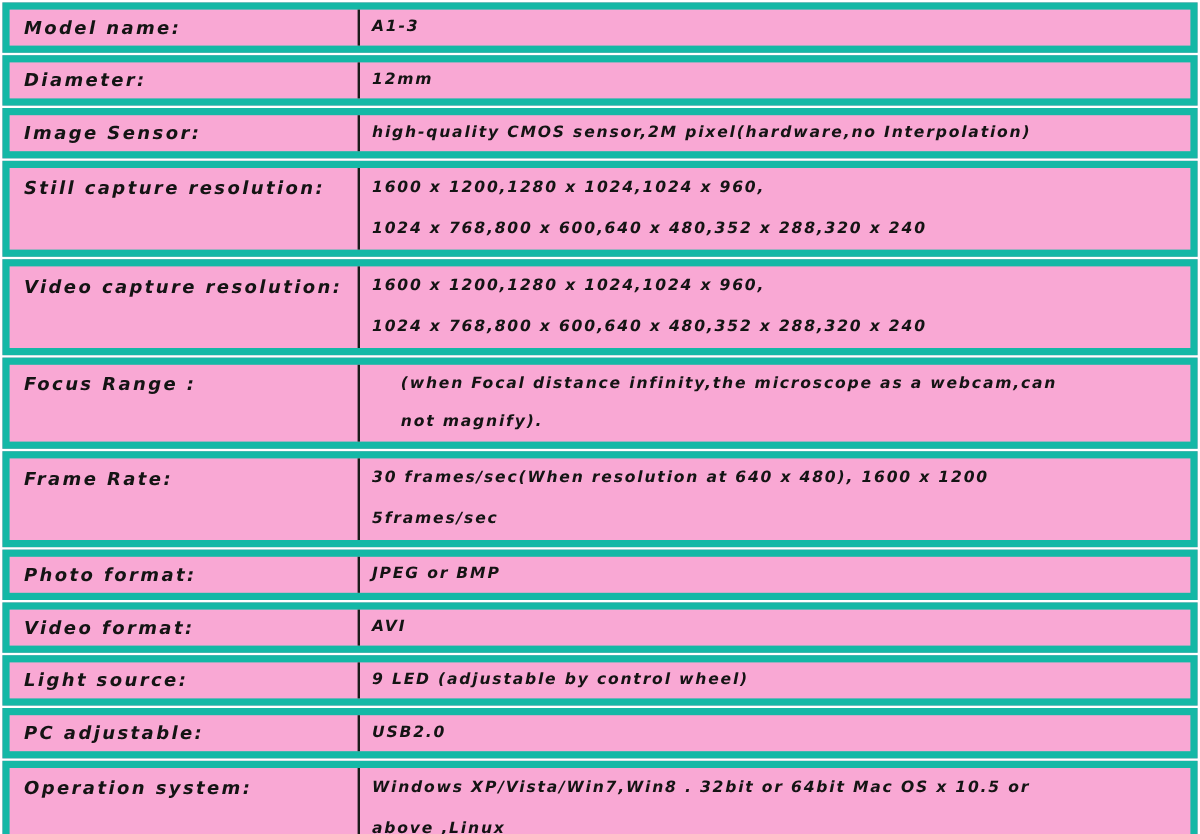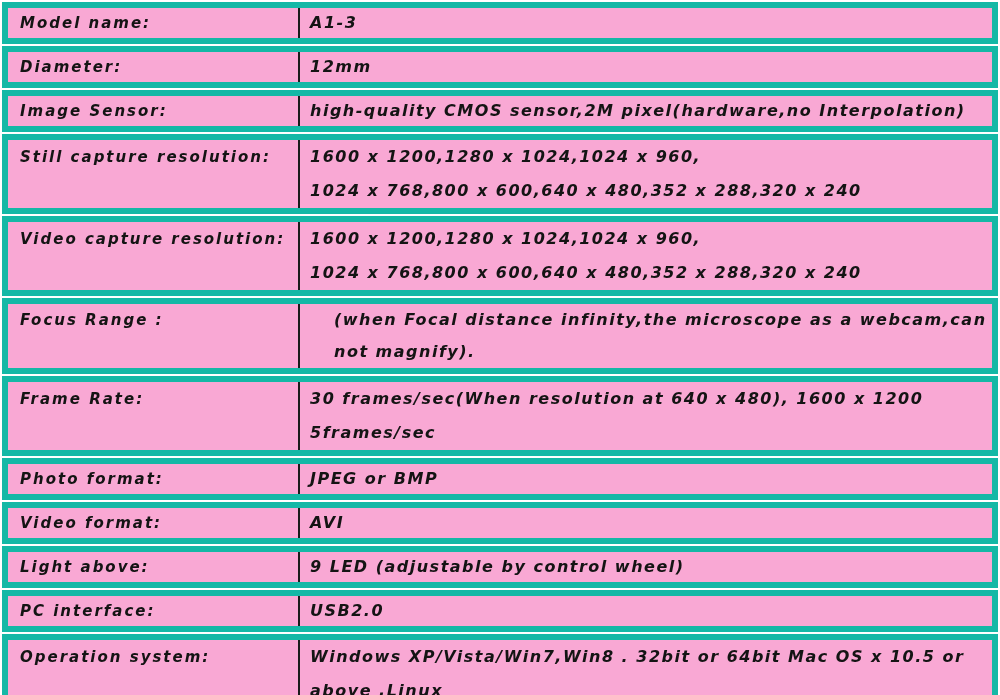--- a/index.html
+++ b/index.html
@@ -42,21 +42,21 @@
     overflow: hidden;
     font-size: 15px;
   }
   .cv {
     flex: 1 1 auto;
     box-sizing: border-box;
     padding: 0 10px 0 10px;
     letter-spacing: 1.5px;
     white-space: nowrap;
     overflow: hidden;
-    font-size: 16px;
+    font-size: 13px;
   }
   .ln { display: block; }
   
   .r1 { line-height: 30px; }   
   .r2 { line-height: 34px; font-style: italic; }   
   .r3 { line-height: 32px; gap: 24px; }   
   .rt { line-height: 36px; }   
 </style>
 </head>
 <body>
@@ -125,28 +125,28 @@
     </div>
 
     <div class="row r1">
       <div class="cl">Video format:</div>
       <div class="cv">
         <span class="ln">AVI</span>
       </div>
     </div>
 
     <div class="row r1">
-      <div class="cl">Light above:</div>
+      <div class="cl">Light source:</div>
       <div class="cv">
         <span class="ln">9 LED (adjustable by control wheel)</span>
       </div>
     </div>
 
     <div class="row r1">
-      <div class="cl">PC interface:</div>
+      <div class="cl">PC adjustable:</div>
       <div class="cv">
         <span class="ln">USB2.0</span>
       </div>
     </div>
 
     <div class="row r2">
       <div class="cl">Operation system:</div>
       <div class="cv">
         <span class="ln">Windows XP/Vista/Win7,Win8 . 32bit or  64bit Mac OS x 10.5 or</span>
         <span class="ln">above ,Linux</span>

